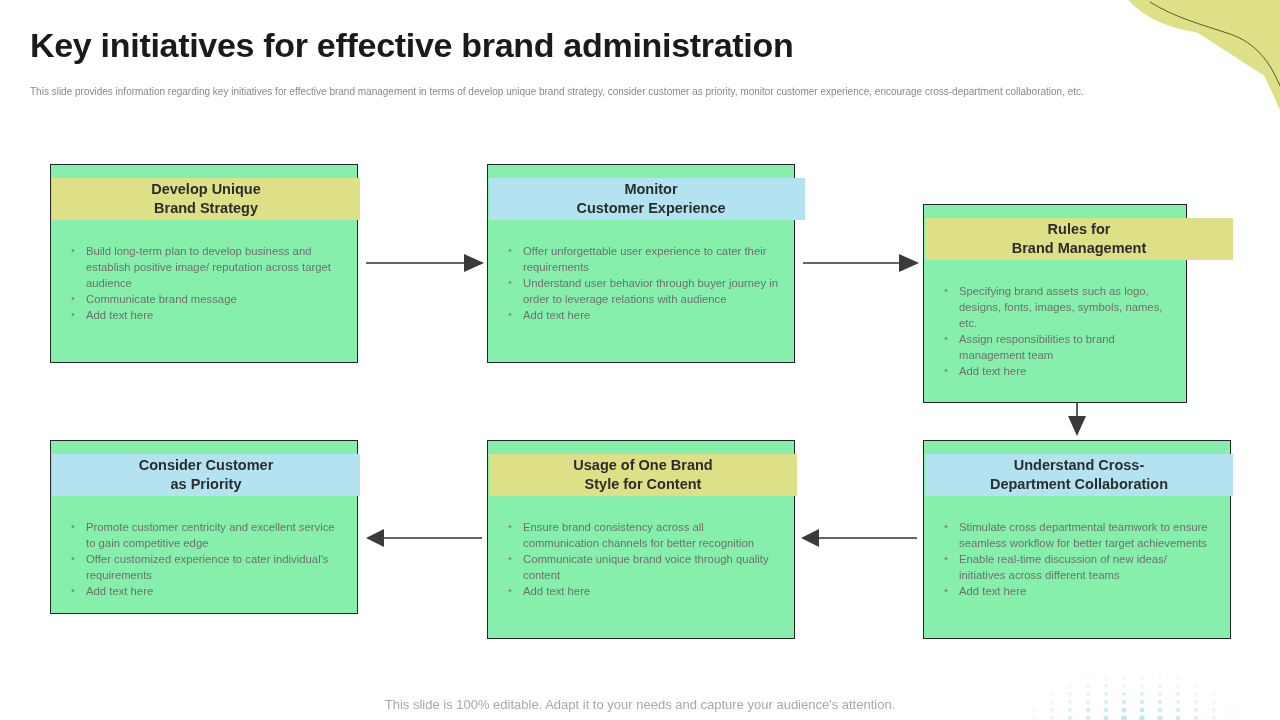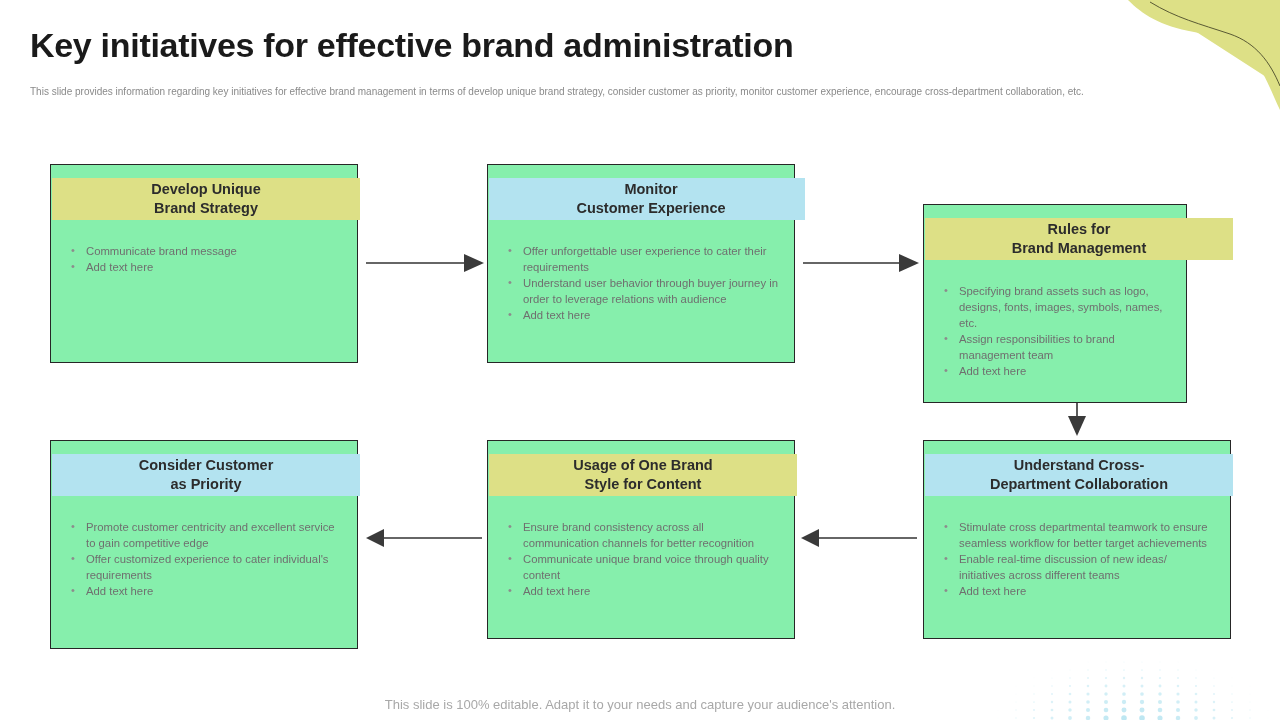--- a/index.html
+++ b/index.html
@@ -250,20 +250,21 @@
 
 <div class="card" style="left:50px; top:164px; width:308px; height:199px;">
   <div class="card-header green" style="width: 308px; background: rgb(221, 224, 134);">
     <div>
       <div>Develop Unique</div>
       <div>Brand Strategy</div>
     </div>
   </div>
   <div class="card-body">
     <ul class="bullets">
+      <li>Build long-term plan to develop  business and establish positive image/ reputation across target audience</li>
       <li>Communicate  brand  message</li>
       <li>Add text here</li>
     </ul>
   </div>
 </div>
 
 <div class="card" style="left:487px; top:164px; width:308px; height:199px;">
   <div class="card-header blue" style="width: 308px; background: rgb(179, 227, 240); padding-left: 8px;">
     <div>
       <div>Monitor</div>
@@ -288,21 +289,21 @@
   </div>
   <div class="card-body">
     <ul class="bullets">
       <li>Specifying brand assets such as logo, designs, fonts, images, symbols, names, etc.</li>
       <li>Assign responsibilities to brand management  team</li>
       <li>Add text here</li>
     </ul>
   </div>
 </div>
 
-<div class="card" style="left:50px; top:440px; width:308px; height:209px;">
+<div class="card" style="left:50px; top:440px; width:308px; height:174px;">
   <div class="card-header blue" style="width: 308px; background: rgb(179, 227, 240);">
     <div>
       <div>Consider Customer</div>
       <div>as Priority</div>
     </div>
   </div>
   <div class="card-body">
     <ul class="bullets">
       <li>Promote  customer centricity and  excellent service  to gain  competitive  edge</li>
       <li>Offer  customized experience  to cater individual's  requirements</li>

